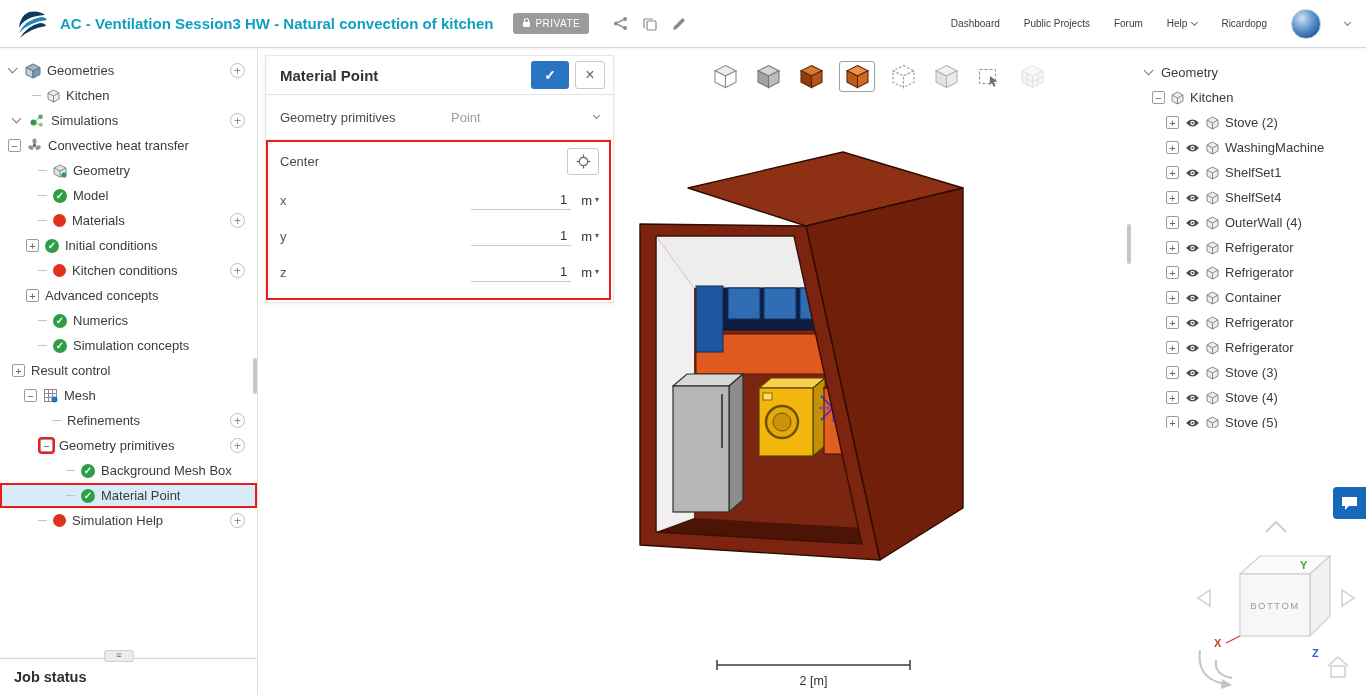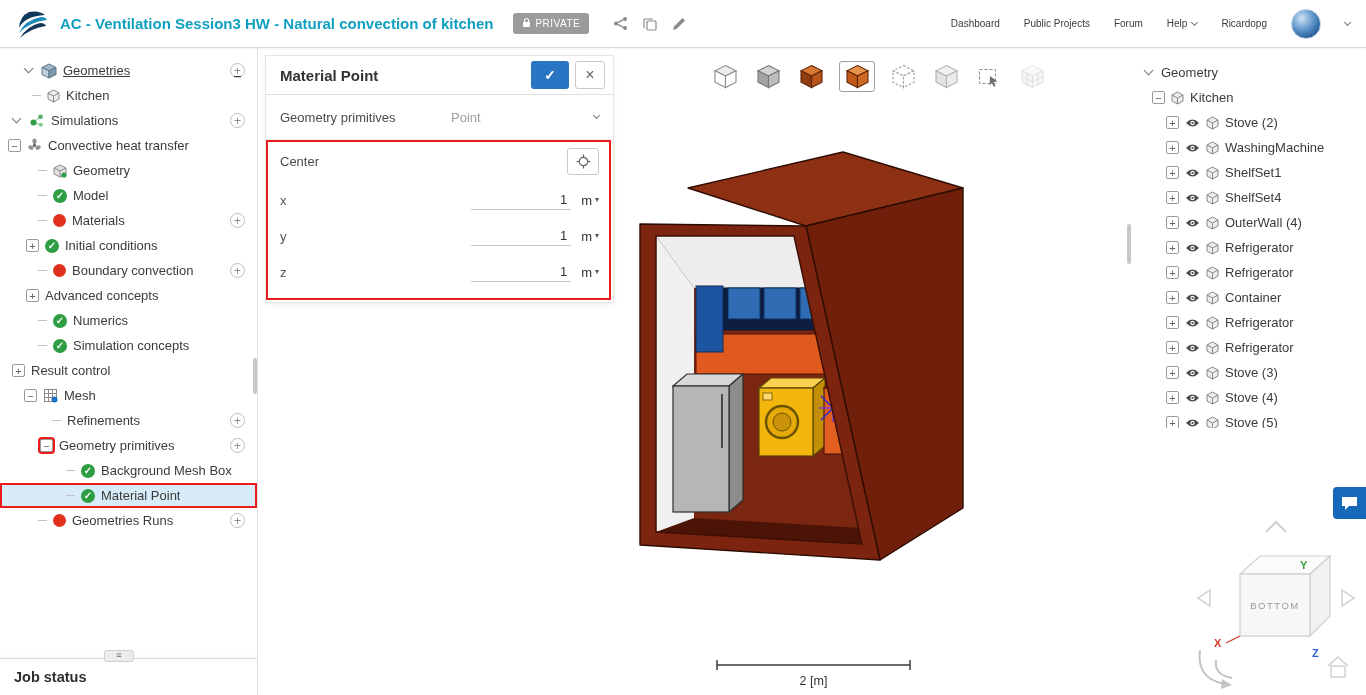--- a/index.html
+++ b/index.html
@@ -292,21 +292,21 @@
           <line x1="1" y1="0" x2="1" y2="10"></line>
           <line x1="194" y1="0" x2="194" y2="10"></line>
         </g>
       </svg>
   </div>
   <div class="scalelabel">2 [m]</div>
 </div>
 
 <div class="sidebar">
   <div class="sim-tree">
-      <div class="trow" style="padding-left: 22px; text-decoration: underline;">
+      <div class="trow" style="padding-left: 6px;">
         <span class="caretwrap">
           <span class="caret"></span>
         </span>
         <span class="ticon">
           <svg width="16" height="16" viewBox="0 0 16 16">
             <polygon points="8,1 15,4.5 8,8 1,4.5" fill="#9fb7c8" stroke="#5d7384"></polygon>
             <polygon points="1,4.5 8,8 8,15 1,11.5" fill="#c3d3de" stroke="#5d7384"></polygon>
             <polygon points="15,4.5 8,8 8,15 15,11.5" fill="#7e9cb0" stroke="#5d7384"></polygon>
           </svg>
         </span>
@@ -378,21 +378,21 @@
         <span class="plusbtn">+</span>
       </div>
       <div class="trow" style="padding-left: 26px;">
         <span class="exp">+</span>
         <span class="ic-check">✓</span>
         <span class="tlabel">Initial conditions</span>
       </div>
       <div class="trow" style="padding-left: 38px;">
         <span class="dash"></span>
         <span class="ic-red"></span>
-        <span class="tlabel">Boundary convection</span>
+        <span class="tlabel">Kitchen conditions</span>
         <span class="plusbtn">+</span>
       </div>
       <div class="trow" style="padding-left: 26px;">
         <span class="exp">+</span>
         <span class="tlabel">Advanced concepts</span>
       </div>
       <div class="trow" style="padding-left: 38px;">
         <span class="dash"></span>
         <span class="ic-check">✓</span>
         <span class="tlabel">Numerics</span>
@@ -436,21 +436,21 @@
         <span class="tlabel">Background Mesh Box</span>
       </div>
       <div class="trow sel annot" style="padding-left: 66px;">
         <span class="dash"></span>
         <span class="ic-check">✓</span>
         <span class="tlabel">Material Point</span>
       </div>
       <div class="trow" style="padding-left: 38px;">
         <span class="dash"></span>
         <span class="ic-red"></span>
-        <span class="tlabel">Geometries Runs</span>
+        <span class="tlabel">Simulation Help</span>
         <span class="plusbtn">+</span>
       </div>
     </div>
   <div class="job-status">
     <div class="handle">≡</div>
     <span>Job status</span>
   </div>
 </div>
 
 <div class="settings-panel">

